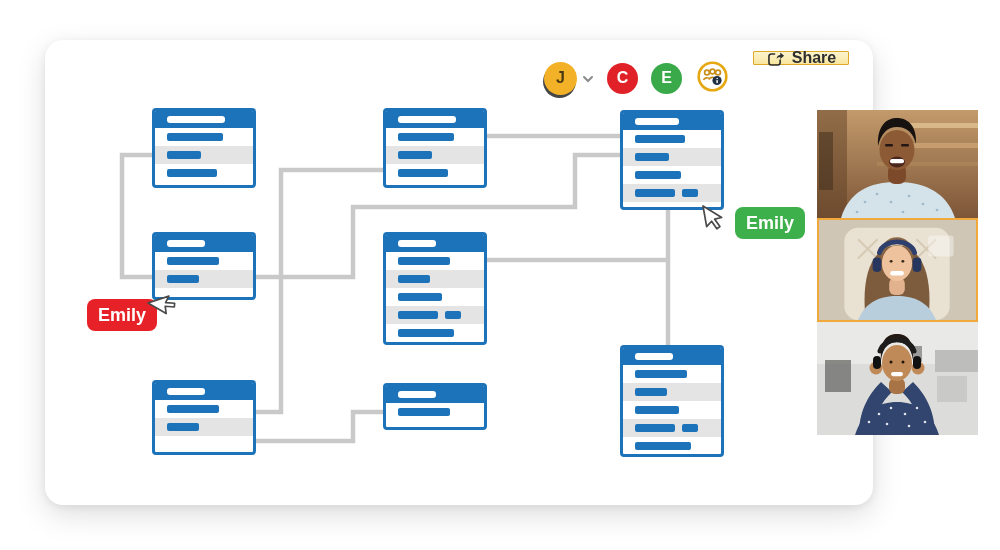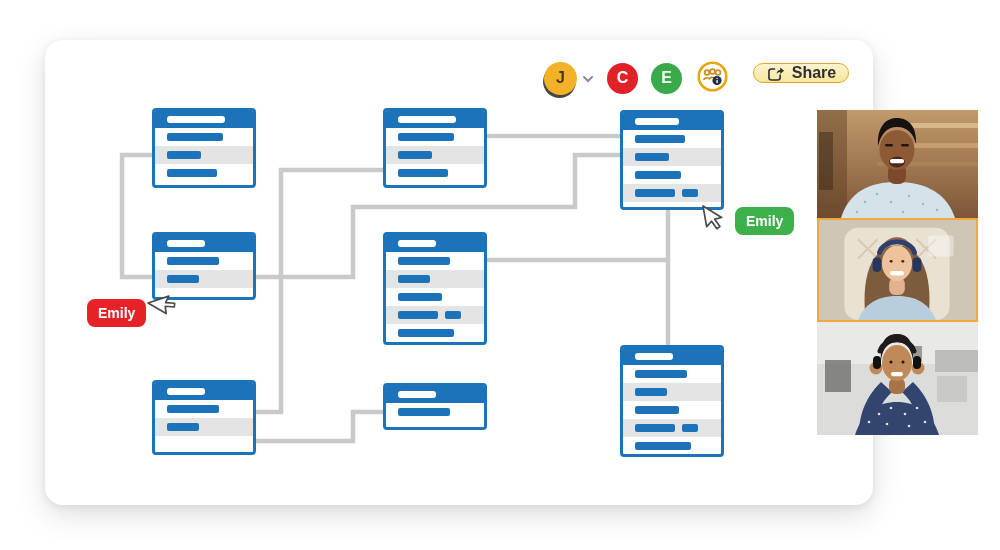--- a/index.html
+++ b/index.html
@@ -16,26 +16,26 @@
   .hbar{height:7px;background:#fff;border-radius:3px;margin-left:12px;}
   .erow{flex:0 0 18px;display:flex;align-items:center;gap:7px;padding-left:12px;}
   .erow.gray{background:var(--rowgray);}
   .bar{height:8px;background:var(--blue);border-radius:2px;}
   
   .toolbar{position:absolute;left:544px;top:60px;height:36px;display:flex;align-items:center;gap:13px;}
   .av-wrap{display:flex;align-items:center;gap:5px;}
   .avatar{width:31px;height:31px;border-radius:50%;display:flex;align-items:center;justify-content:center;
           font-size:16px;font-weight:bold;color:#fff;}
   .avatar.lead{width:33px;height:33px;box-shadow:-1px 3px 0 #474747;color:#4a3a14;}
-  .share-btn{position:absolute;left:753px;top:63px;width:96px;height:20px;box-sizing:border-box;
+  .share-btn{position:absolute;left:753px;top:51px;width:96px;height:14px;box-sizing:border-box;
              display:flex;align-items:center;justify-content:center;gap:7px;
-             background:linear-gradient(#fdf4cf,#f8e69e);border:1.5px solid #dfa928;border-radius:15px;
+             background:linear-gradient(#fdf4cf,#f8e69e);border:1.5px solid #dfa928;border-radius:1px;
              font-size:16px;font-weight:600;color:#2f2f2f;cursor:pointer;}
   
-  .cursor-tag{position:absolute;color:#fff;font-size:14px;font-weight:600;padding:7px 11px;
+  .cursor-tag{position:absolute;color:#fff;font-size:18px;font-weight:600;padding:7px 11px;
               border-radius:8px;line-height:1;}
   .remote-cursor{position:absolute;overflow:visible;}
   
   .video-panel{position:absolute;left:817px;top:110px;width:161px;display:flex;flex-direction:column;}
   .video-tile{width:161px;overflow:hidden;box-sizing:border-box;position:relative;}
   .video-tile svg{display:block;width:100%;height:100%;}
 </style>
 </head>
 <body>
 

